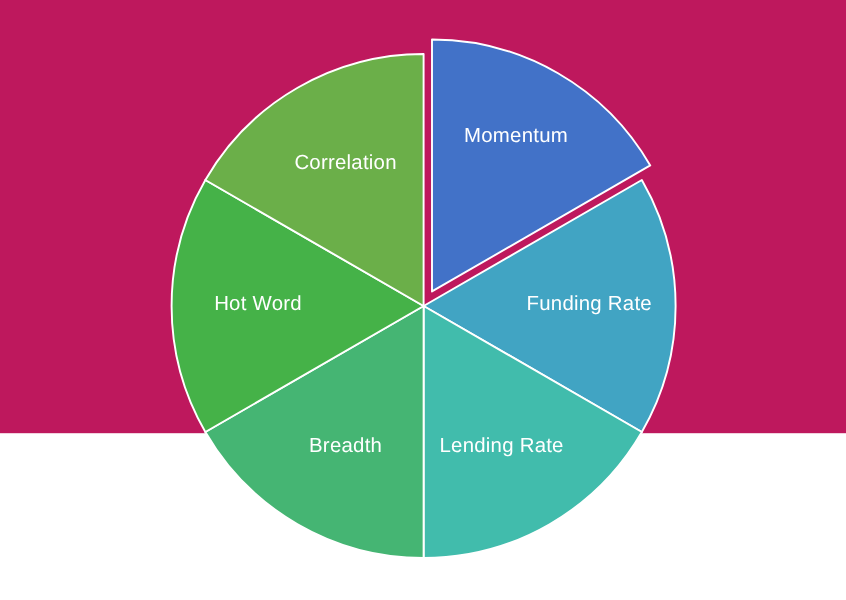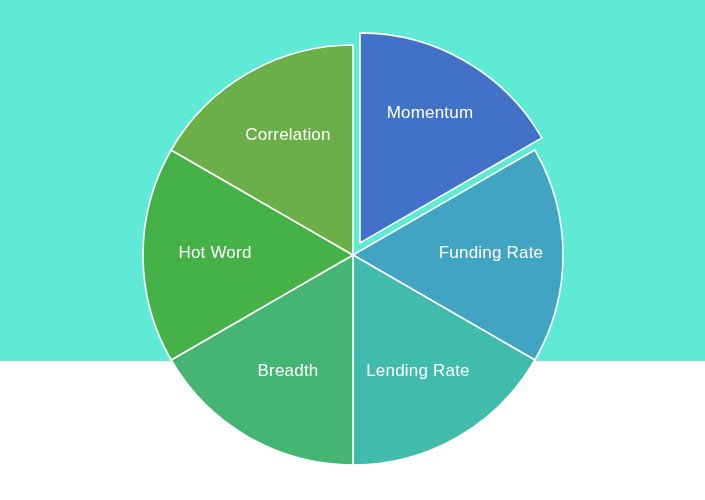--- a/index.html
+++ b/index.html
@@ -11,21 +11,21 @@
     width: 705px;
     height: 500px;
     background: #ffffff;
     font-family: "Liberation Sans", sans-serif;
     overflow: hidden;
   }
   #chart-root {
     position: relative;
     width: 705px;
     height: 361px;
-    background: #5eead4;
+    background: #be185d;
   }
   #pie-svg {
     display: block;
     width: 705px;
     height: 500px;
   }
   .slice-path {
     stroke: #ffffff;
     stroke-width: 1.6;
     stroke-linejoin: round;

